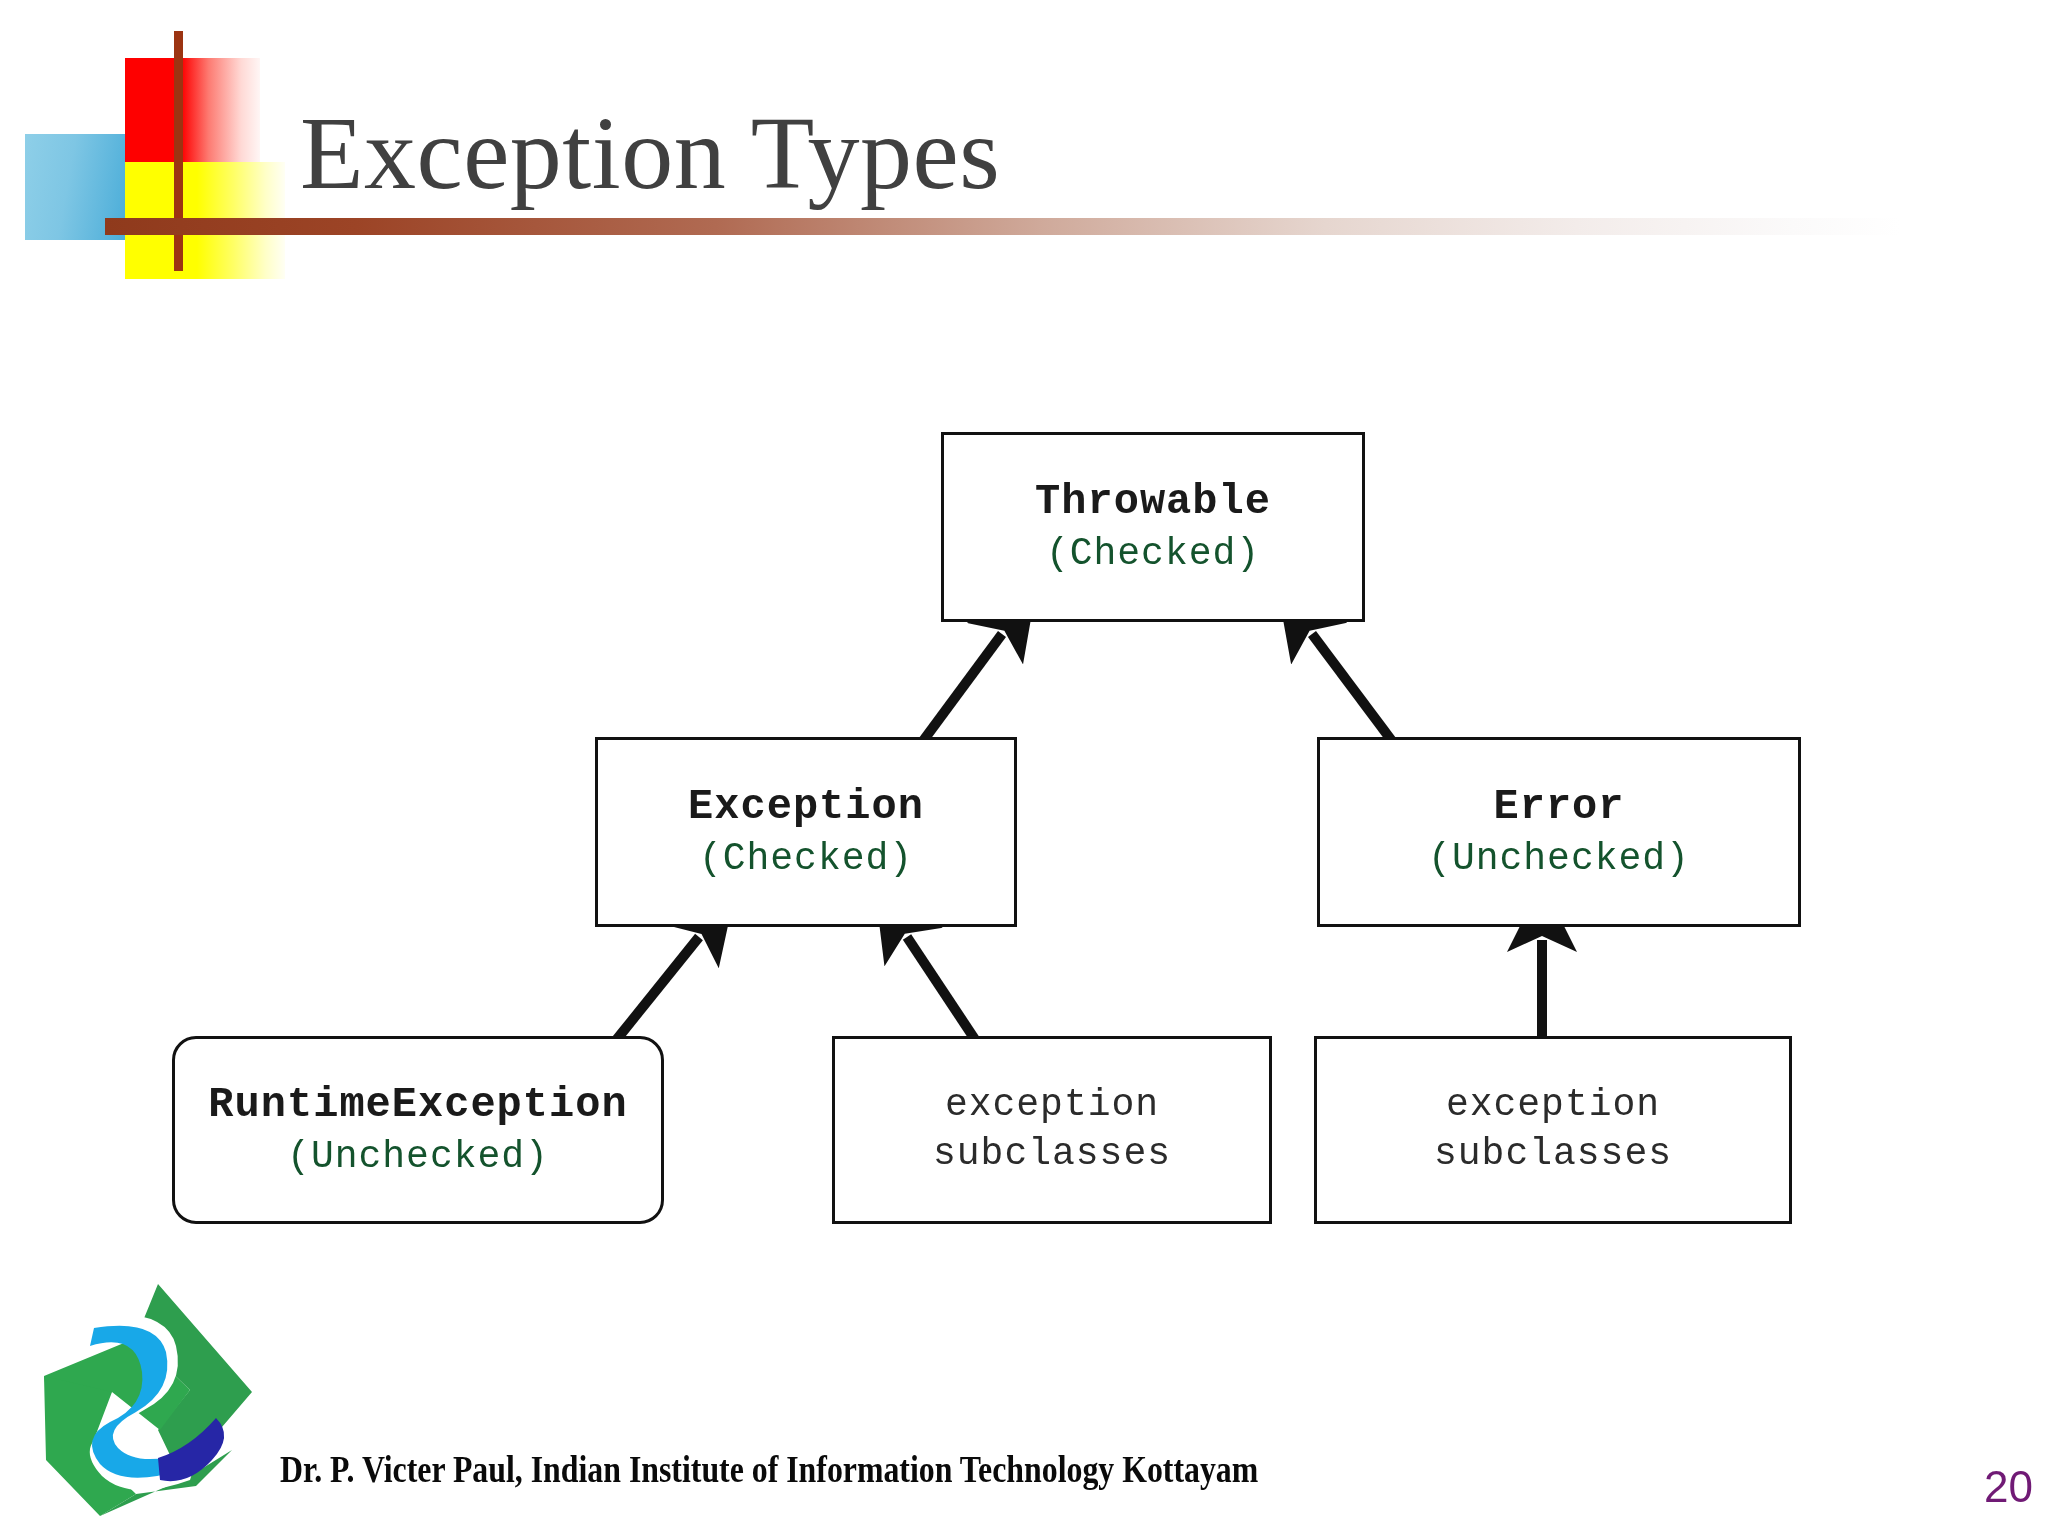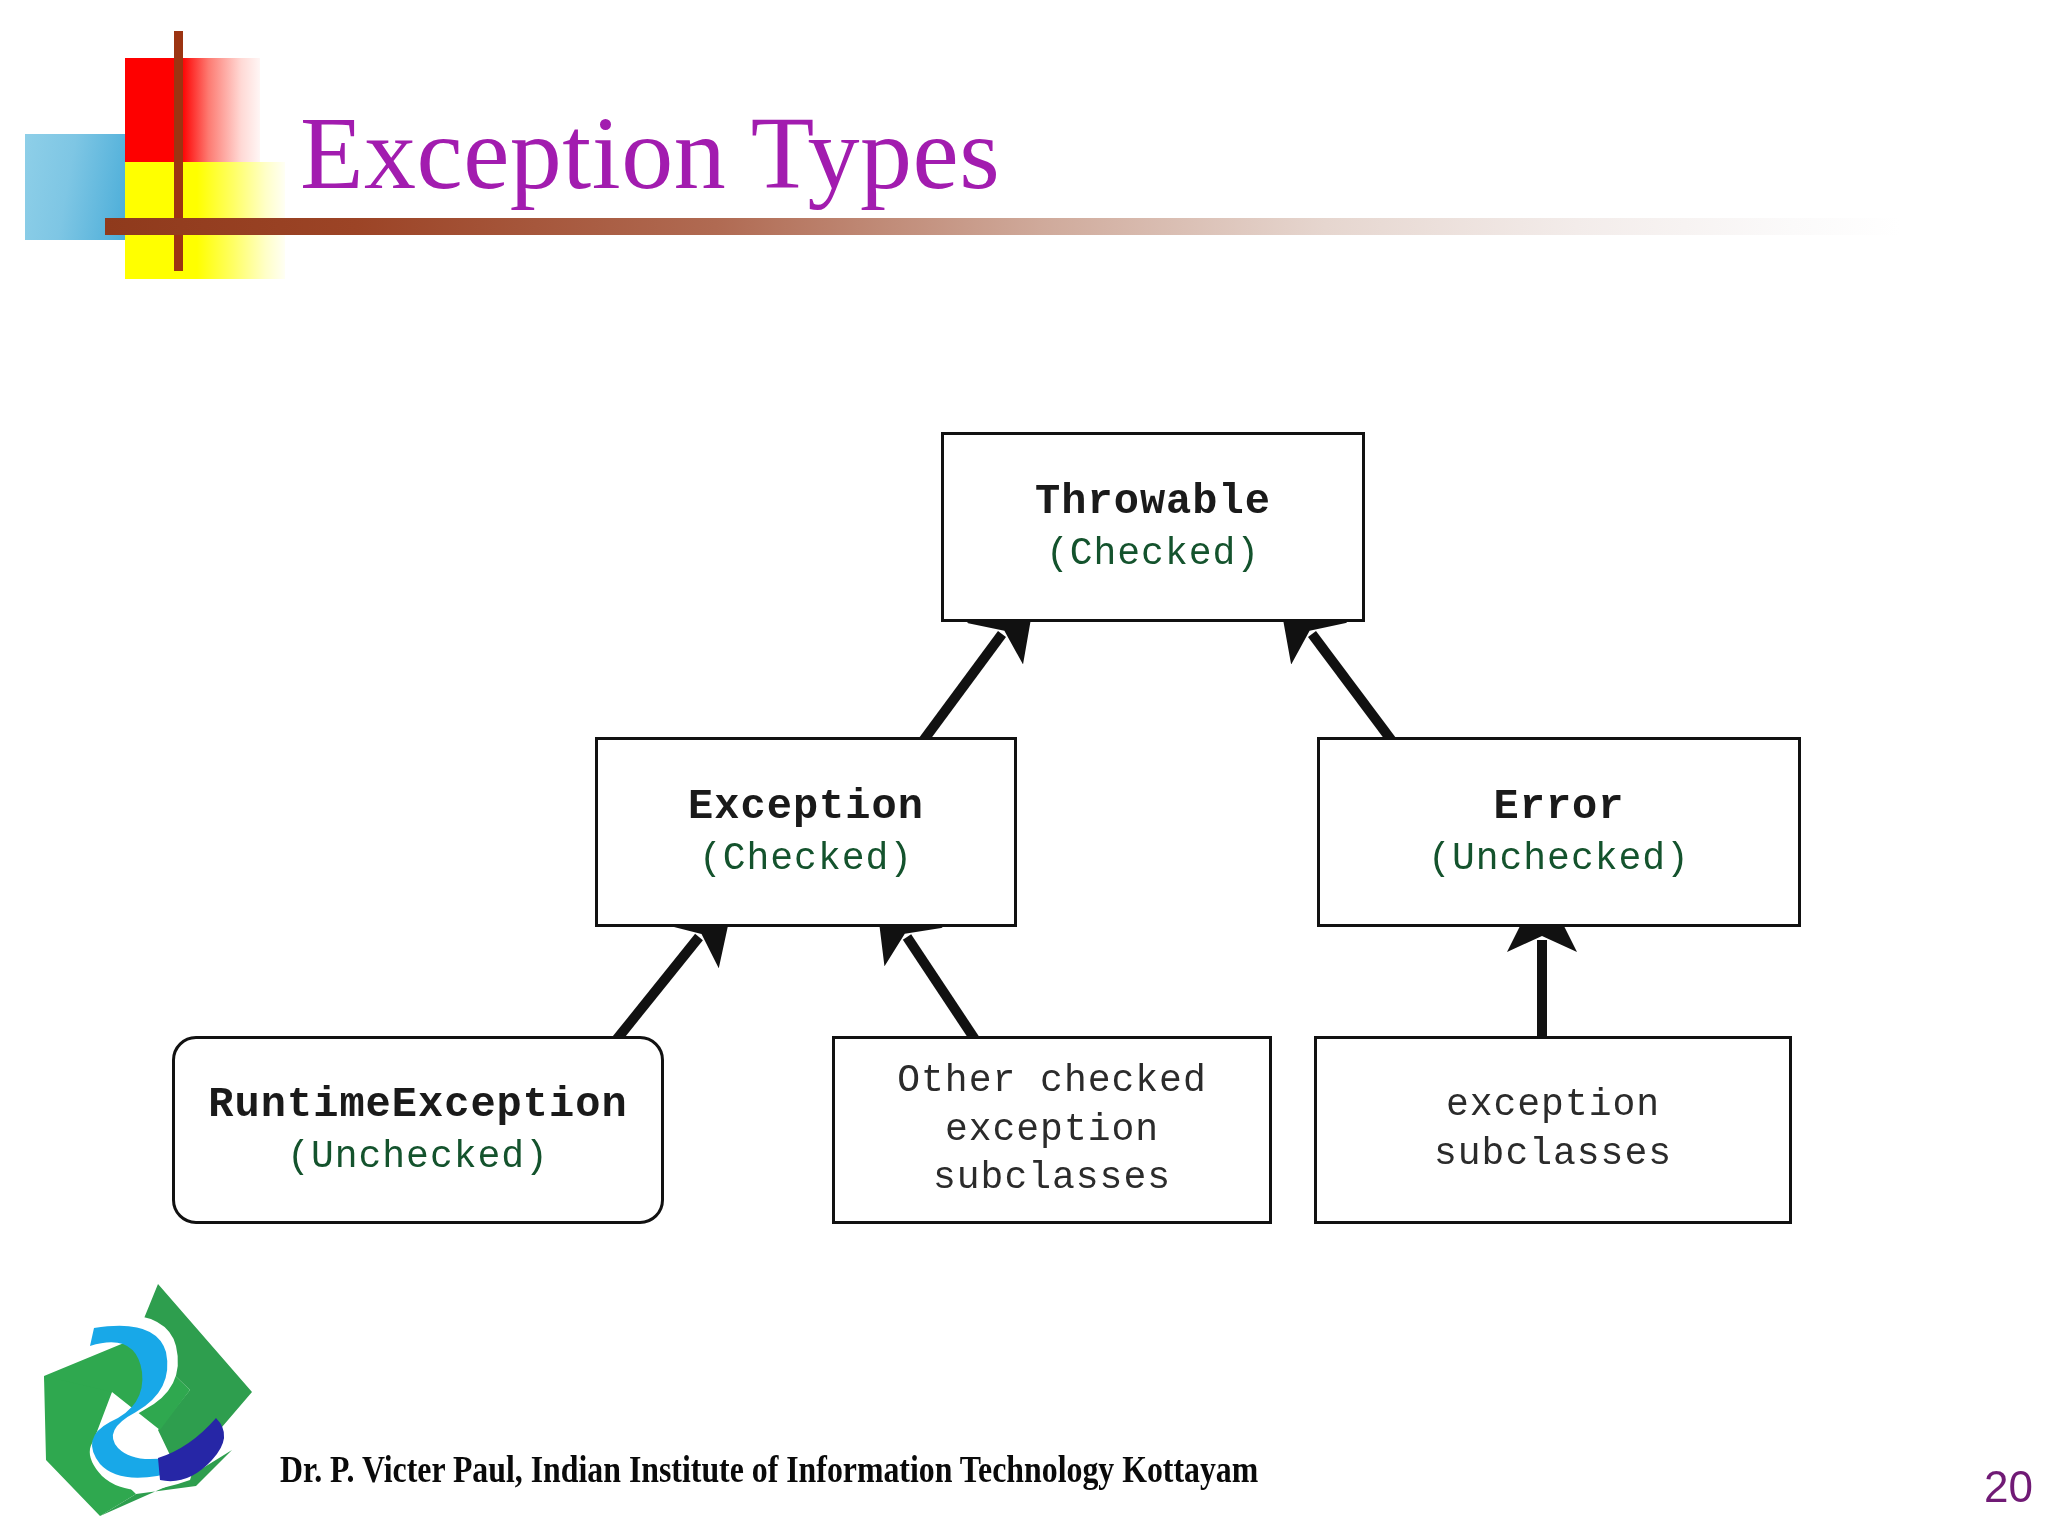--- a/index.html
+++ b/index.html
@@ -59,21 +59,21 @@
   }
 
   
   .slide-title {
     position: absolute;
     left: 300px;
     top: 98px;
     font-family: "Liberation Serif", serif;
     font-size: 104px;
     line-height: 1.05;
-    color: #a21caf;
+    color: #404040;
     letter-spacing: 0.5px;
     white-space: nowrap;
     text-align: right;
   }
 
   
   #diagram {
     position: absolute;
     left: 0;
     top: 0;
@@ -195,21 +195,20 @@
     <div class="title-line">Error</div>
     <div class="sub-line">(Unchecked)</div>
   </div>
 
   <div class="node" id="n-runtime">
     <div class="title-line">RuntimeException</div>
     <div class="sub-line">(Unchecked)</div>
   </div>
 
   <div class="node" id="n-checked">
-    <div class="plain-line">Other checked</div>
     <div class="plain-line">exception</div>
     <div class="plain-line">subclasses</div>
   </div>
 
   <div class="node" id="n-unchecked">
     <div class="plain-line">exception</div>
     <div class="plain-line">subclasses</div>
   </div>
 
   <svg class="footer-logo" viewBox="0 0 220 238">

